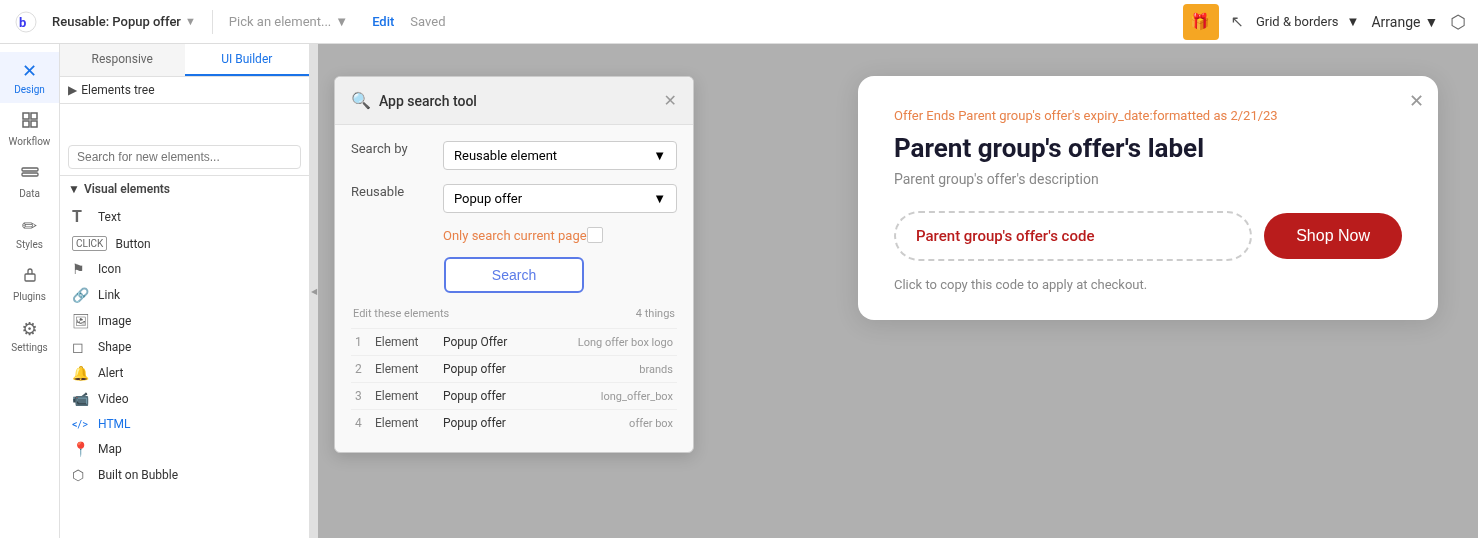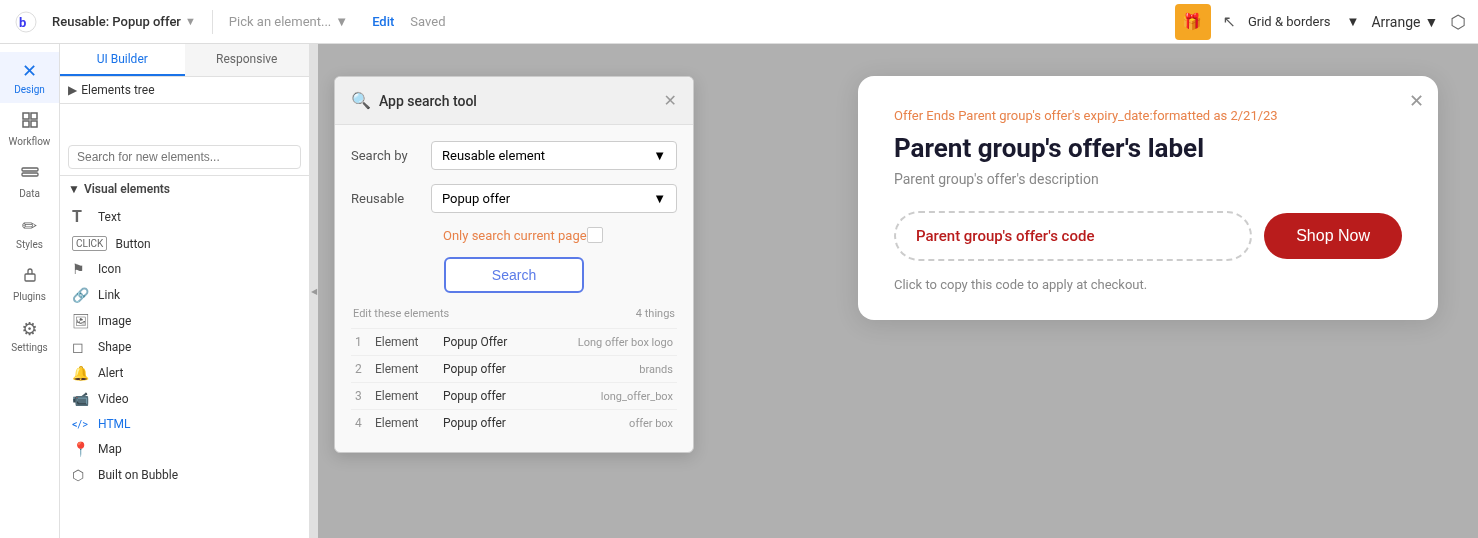--- a/index.html
+++ b/index.html
@@ -42,21 +42,21 @@
     .topbar-right { margin-left: auto; display: flex; align-items: center; gap: 12px; }
     .topbar-gift {
       width: 36px; height: 36px;
       background: #f5a623;
       border-radius: 4px;
       display: flex; align-items: center; justify-content: center;
       color: #fff; font-size: 16px;
     }
     .topbar-cursor { font-size: 16px; color: #555; }
     .topbar-grid-borders {
-      display: flex; align-items: center; gap: 16px;
+      display: flex; align-items: center; gap: 8px;
       font-size: 13px; color: #333;
     }
     .topbar-arrange {
       display: flex; align-items: center; gap: 4px;
       font-size: 14px; color: #333;
     }
     .topbar-cube { font-size: 18px; color: #666; }
 
     
     .main-layout {
@@ -222,22 +222,22 @@
     .modal-close {
       cursor: pointer;
       color: #999;
       font-size: 16px;
     }
     .modal-body {
       padding: 16px;
     }
     .modal-row {
       display: flex;
-      align-items: center;
       margin-bottom: 14px;
+      gap: 12px;
     }
     .modal-row-label {
       font-size: 13px;
       color: #555;
       width: 80px;
       flex-shrink: 0;
     }
     .modal-select {
       flex: 1;
       border: 1px solid #ccc;
@@ -444,25 +444,25 @@
       <span class="icon-label">Plugins</span>
     </div>
     <div class="icon-sidebar-item">
       <span class="icon-symbol">⚙</span>
       <span class="icon-label">Settings</span>
     </div>
   </div>
 
   <div class="left-panel">
     <div class="left-panel-tabs">
+      <div class="left-panel-tab">
+        <span>Responsive</span>
+      </div>
       <div class="left-panel-tab active">
         <span>UI Builder</span>
-      </div>
-      <div class="left-panel-tab">
-        <span>Responsive</span>
       </div>
     </div>
     <div class="left-panel-tree">
       <span class="arrow">▶</span>
       <span>Elements tree</span>
     </div>
     <div class="left-panel-search">
       <input type="text" placeholder="Search for new elements..." style="">
     </div>
     <div class="left-panel-section">

